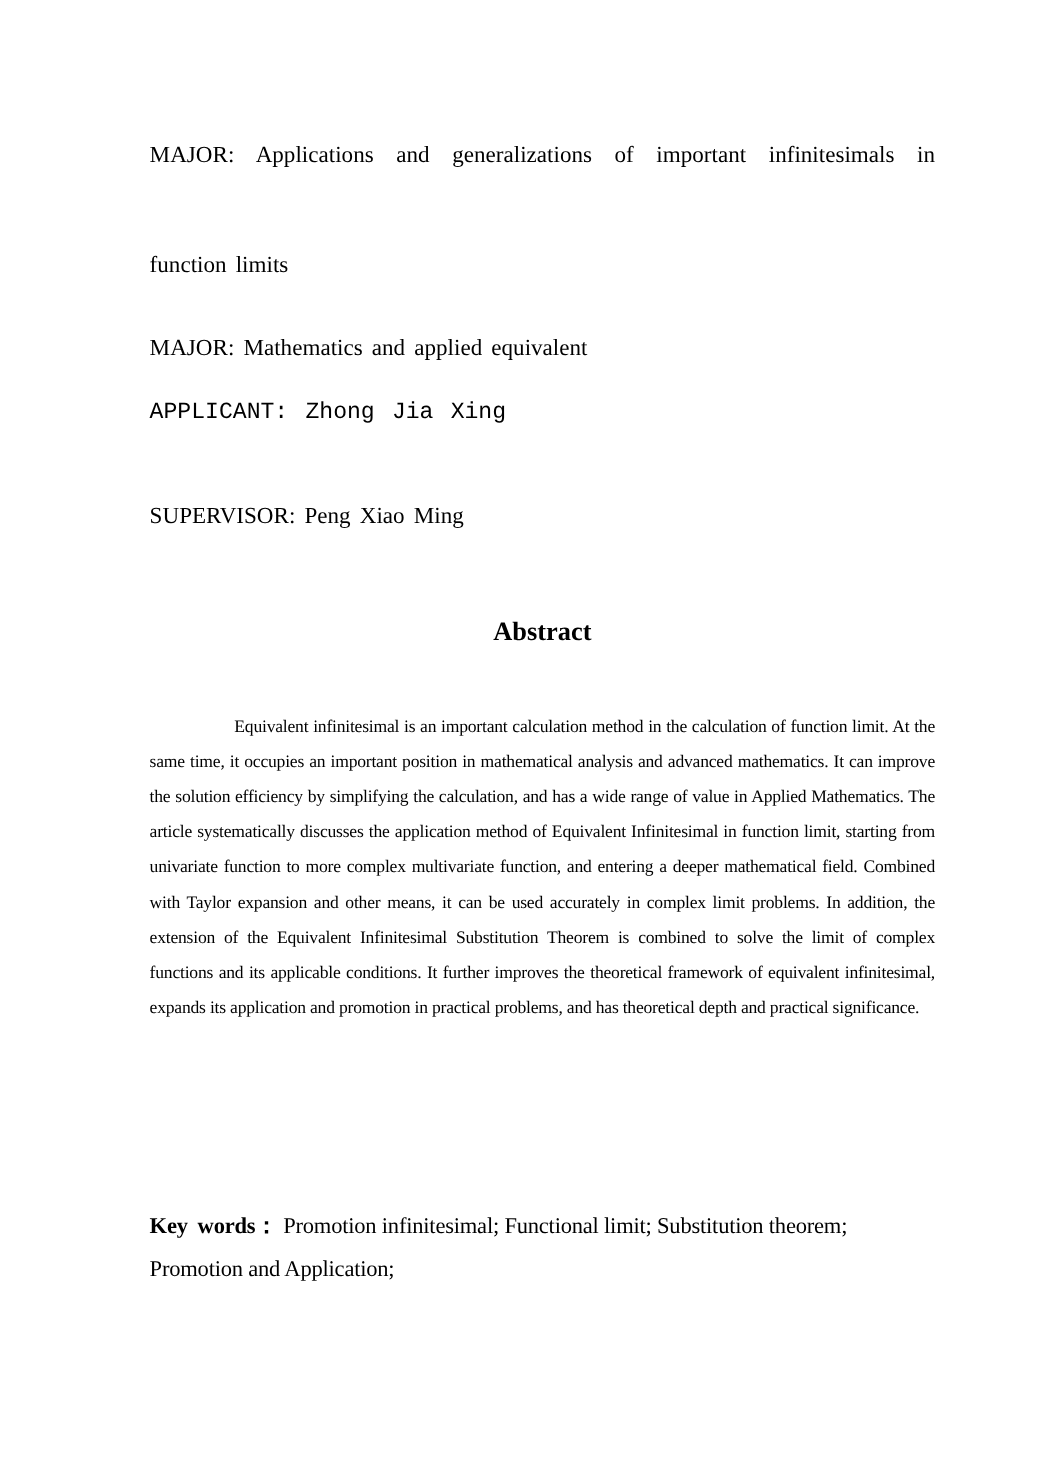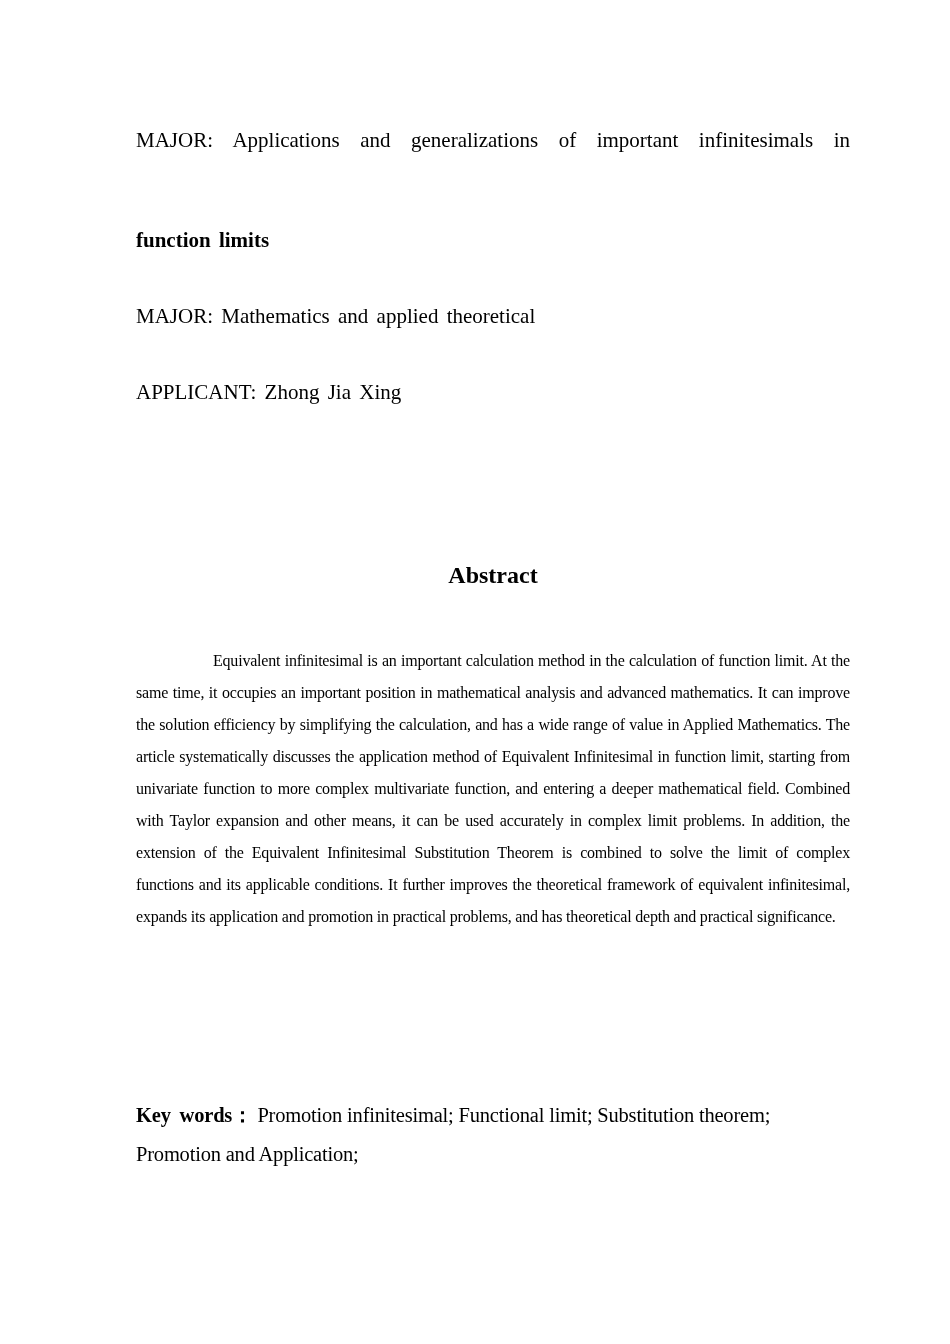--- a/index.html
+++ b/index.html
@@ -8,23 +8,23 @@
       font-family: "Liberation Serif", "DejaVu Serif", serif;
       color: #000000;
     }
     .page { position: absolute; left: 0; top: 0; width: 950px; height: 1344px; }
     .meta-line {
       position: absolute; left: 136px; width: 714px;
       font-size: 21px; line-height: 24px; white-space: nowrap;
       word-spacing: 3px;
     }
     .title-line1 { top: 128px; text-align: justify; text-align-last: justify; white-space: normal; }
-    .title-line2 { top: 228px; font-weight: bold; }
+    .title-line2 { top: 228px; }
     .major { top: 304px; }
-    .applicant { top: 380px; }
+    .applicant { top: 364px; font-family: Liberation Mono, monospace; }
     .supervisor { top: 456px; }
     .abstract-heading {
       position: absolute; left: 0; width: 986px; top: 561px;
       text-align: center; font-size: 24px; font-weight: bold; line-height: 28px;
     }
     .abstract-body {
       position: absolute; left: 136px; width: 714px; top: 645px;
       font-size: 16px; line-height: 32px; text-align: justify;
       text-indent: 77px;
       letter-spacing: -0.2px;
@@ -44,28 +44,32 @@
   <div class="meta-line title-line1">
     <span>MAJOR:</span>
     <span>Applications and generalizations of important infinitesimals in</span>
   </div>
   <div class="meta-line title-line2">
     <span>function limits</span>
   </div>
 
   <div class="meta-line major">
     <span>MAJOR:</span>
-    <span>Mathematics and applied theoretical</span>
+    <span>Mathematics and applied equivalent</span>
   </div>
 
   <div class="meta-line applicant">
     <span>APPLICANT:</span>
     <span>Zhong Jia Xing</span>
   </div>
 
+  <div class="meta-line supervisor">
+    <span>SUPERVISOR:</span>
+    <span>Peng Xiao Ming</span>
+  </div>
 
   <div class="abstract-heading">Abstract</div>
 
   <p class="abstract-body" style="margin:0;">Equivalent infinitesimal is an important calculation method in the calculation of function limit. At the same time, it occupies an important position in mathematical analysis and advanced mathematics. It can improve the solution efficiency by simplifying the calculation, and has a wide range of value in Applied Mathematics. The article systematically discusses the application method of Equivalent Infinitesimal in function limit, starting from univariate function to more complex multivariate function, and entering a deeper mathematical field. Combined with Taylor expansion and other means, it can be used accurately in complex limit problems. In addition, the extension of the Equivalent Infinitesimal Substitution Theorem is combined to solve the limit of complex functions and its applicable conditions. It further improves the theoretical framework of equivalent infinitesimal, expands its application and promotion in practical problems, and has theoretical depth and practical significance.</p>
 
   <div class="keywords">
     <span class="kw-label">Key words</span><span class="kw-sep">：</span>
     <span>Promotion infinitesimal;  Functional limit;  Substitution theorem;  Promotion and Application;</span>
   </div>
 

